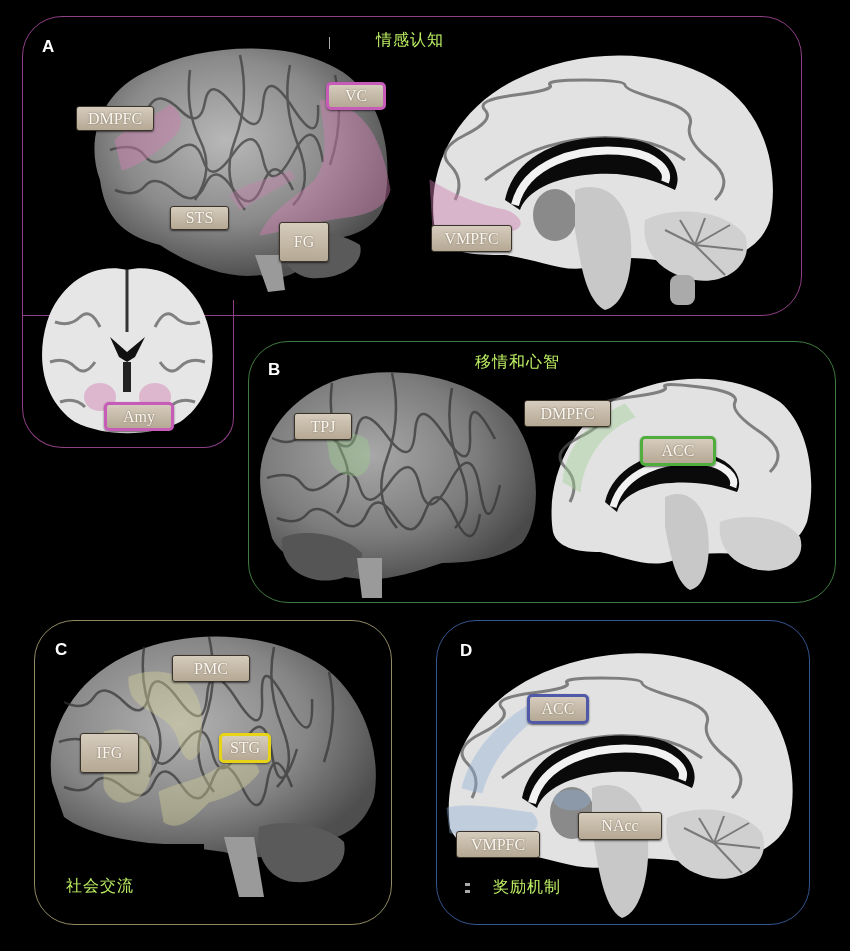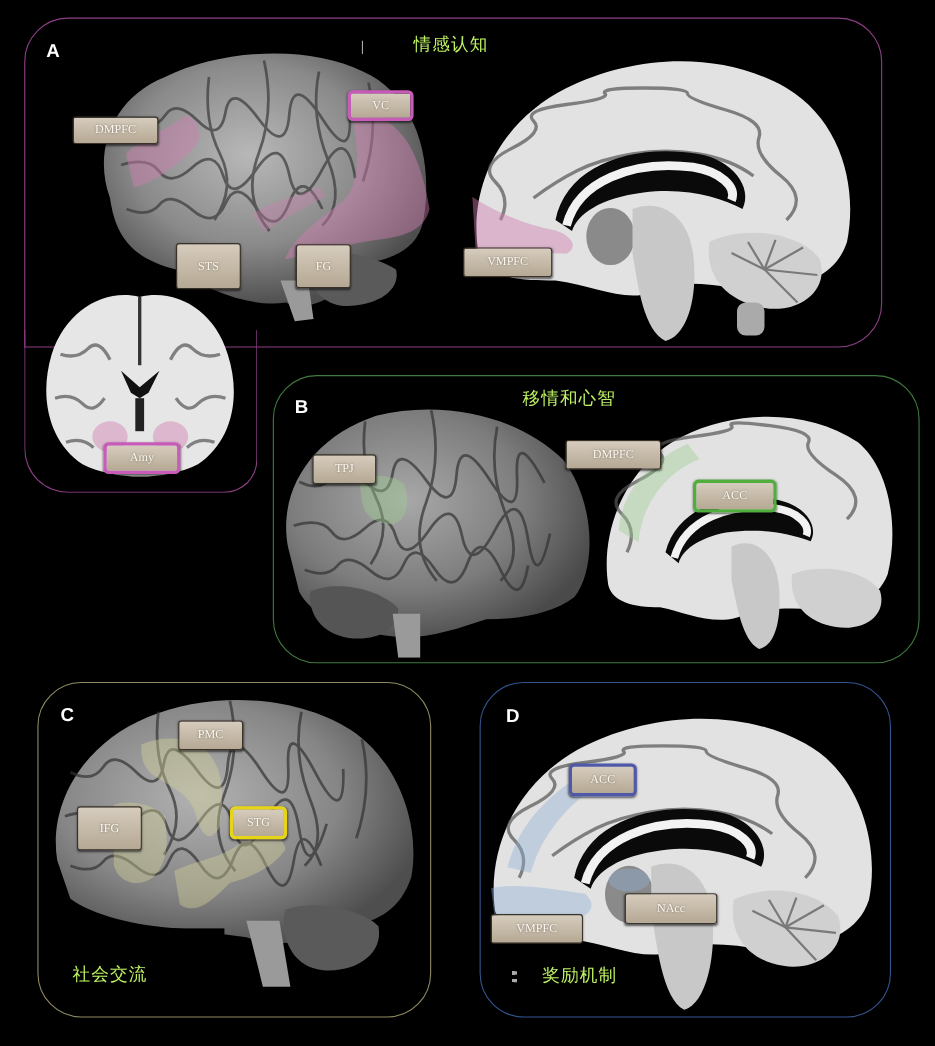--- a/index.html
+++ b/index.html
@@ -4,25 +4,26 @@
 <style>
   html, body { margin: 0; padding: 0; background: #000; }
   body { width: 850px; height: 951px; position: relative; overflow: hidden; font-family: "DejaVu Sans", sans-serif; }
   .panel { position: absolute; border: 1.5px solid; border-radius: 40px; box-sizing: border-box; }
   .panel-letter { position: absolute; color: #fff; font-weight: bold; font-size: 17px; font-family: "Liberation Sans", sans-serif; }
   .panel-title { position: absolute; color: #bef264; font-size: 16px; letter-spacing: 1px; font-family: "DejaVu Sans", sans-serif; }
   .region-label {
     position: absolute; box-sizing: border-box;
     background: linear-gradient(180deg, #d6ccbd 0%, #b5a894 100%);
     color: #fbf7ef; font-family: "Liberation Serif", "DejaVu Serif", serif;
-    font-size: 11px; line-height: 1; text-align: center;
+    font-size: 16px; line-height: 1; text-align: center;
     border: 1.5px solid #3a332a; border-radius: 3px;
     display: flex; align-items: center; justify-content: center;
     text-shadow: 0 0 2px rgba(60,50,40,0.6);
     box-shadow: 0 1px 2px rgba(0,0,0,0.6);
+    margin-left: 10px;
   }
   .region-label.hl { border-width: 3.5px; border-radius: 5px; }
   .brain { position: absolute; }
   .brain svg { width: 100%; height: 100%; display: block; }
 </style>
 </head>
 <body>
 
 <div class="panel" style="left:22px; top:16px; width:780px; height:300px; border-color:#8e3f86; border-bottom-left-radius:0;"></div>
 
@@ -54,21 +55,21 @@
       <path d="M210,35 q-8,40 8,80 t-5,60"></path>
       <path d="M255,45 q10,45 -5,90"></path>
     </g>
     <path d="M35,110 C50,95 70,90 90,75 C100,80 105,95 95,105 C80,120 60,135 42,140 Z" fill="#d07fb2" opacity="0.45" stroke="#d07fb2"></path>
     <path d="M240,70 C280,75 300,100 310,160 C305,180 285,185 260,188 C230,192 210,200 180,205 C190,180 220,165 235,150 C250,130 245,100 240,70 Z" fill="#d07fb2" opacity="0.45" stroke="#d07fb2"></path>
     <path d="M150,165 C170,150 195,150 210,140 L215,148 C195,160 175,170 160,180 Z" fill="#d07fb2" opacity="0.35" stroke="#d07fb2"></path>
   </svg>
 </div>
 <div class="region-label" style="left:66px; top:106px; width:78px; height:25px;">DMPFC</div>
 <div class="region-label hl" style="left:316px; top:82px; width:60px; height:28px; border-color:#c65bb8;">VC</div>
-<div class="region-label" style="left:160px; top:221px; width:59px; height:42px;">STS</div>
+<div class="region-label" style="left:160px; top:206px; width:59px; height:24px;">STS</div>
 <div class="region-label" style="left:269px; top:222px; width:50px; height:40px;">FG</div>
 
 <div class="brain" style="left:425px; top:30px; width:360px; height:280px;">
   <svg viewBox="0 0 360 280">
     <path d="M10,200 C0,140 30,80 90,50 C150,20 230,15 290,50 C340,80 355,140 345,190 C335,220 310,225 290,235 L270,240 C240,230 210,225 180,230 C150,250 120,230 80,225 C50,225 20,225 10,200 Z" fill="#e2e2e2"></path>
     <g stroke="#555" stroke-width="3" fill="none" opacity="0.7">
       <path d="M30,170 q10,-20 -5,-35 t15,-30 t20,-25 t30,-15 t35,-10 t35,-5 t40,5 t35,15 t30,25 t20,35 t5,40"></path>
       <path d="M60,150 q20,-15 40,-25 t50,-15 t60,0 t50,20"></path>
     </g>
     <path d="M80,170 C90,120 150,100 210,110 C240,115 260,140 250,160 C230,150 200,140 160,145 C120,150 100,165 95,180 Z" fill="#0a0a0a"></path>
@@ -178,21 +179,21 @@
       <path d="M100,25 q-5,40 10,70 t-5,60"></path>
         <path d="M165,15 q10,45 -5,85 t10,70"></path>
         <path d="M230,25 q-8,40 8,80 t-5,60"></path>
         <path d="M285,50 q10,45 -5,90"></path>
     </g>
     <path d="M85,55 C110,45 140,50 150,70 C160,85 158,110 155,130 C148,142 140,140 135,120 C130,100 115,95 100,85 C90,80 84,70 85,55 Z" fill="#d8d49a" opacity="0.4" stroke="#d8d49a"></path>
     <path d="M60,110 C75,105 95,110 105,120 C108,140 110,160 95,175 C80,185 65,180 60,165 Z" fill="#d8d49a" opacity="0.4" stroke="#d8d49a"></path>
     <path d="M115,170 C135,160 155,160 175,145 C190,140 210,130 215,150 C205,165 185,175 165,180 C150,195 135,210 120,200 Z" fill="#d8d49a" opacity="0.4" stroke="#d8d49a"></path>
   </svg>
 </div>
-<div class="region-label" style="left:162px; top:655px; width:59px; height:27px;">PMC</div>
+<div class="region-label" style="left:162px; top:655px; width:78px; height:27px;">PMC</div>
 <div class="region-label" style="left:70px; top:733px; width:59px; height:40px;">IFG</div>
 <div class="region-label hl" style="left:209px; top:733px; width:52px; height:30px; border-color:#e8d417;">STG</div>
 <div class="panel-title" style="left:66px; top:876px;">社会交流</div>
 
 <div class="panel" style="left:436px; top:620px; width:374px; height:305px; border-color:#34558f;"></div>
 <div class="panel-letter" style="left:460px; top:641px;">D</div>
 
 <div class="brain" style="left:442px; top:628px; width:365px; height:292px;">
   <svg viewBox="0 0 365 292">
     <path d="M8,200 C0,140 30,80 90,50 C150,20 230,15 290,48 C340,75 358,140 348,190 C338,220 312,225 292,235 L270,240 C240,232 210,228 180,232 C150,250 120,232 80,226 C50,226 18,225 8,200 Z" fill="#e2e2e2"></path>

